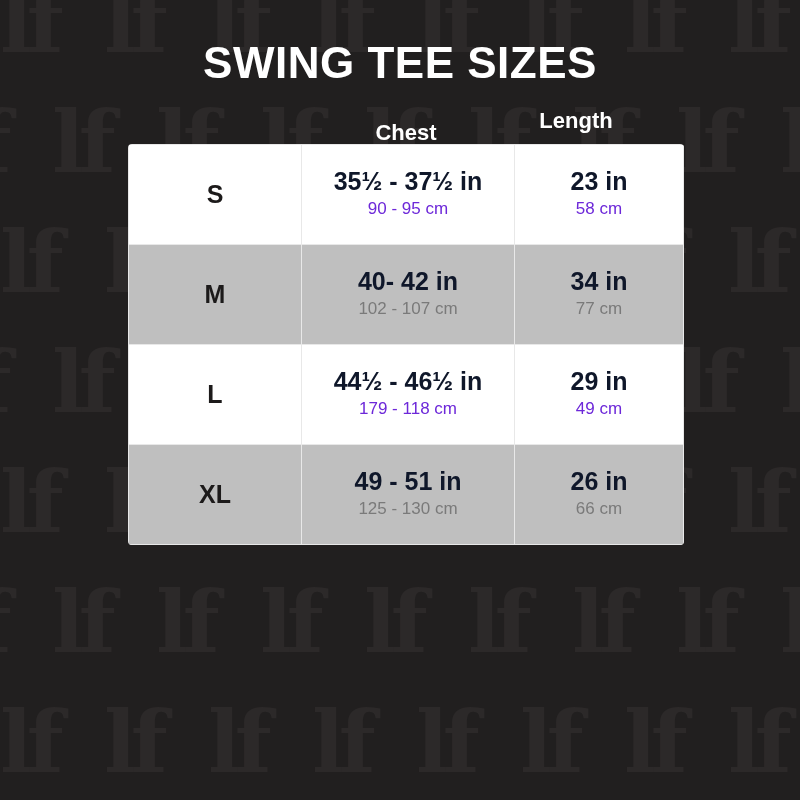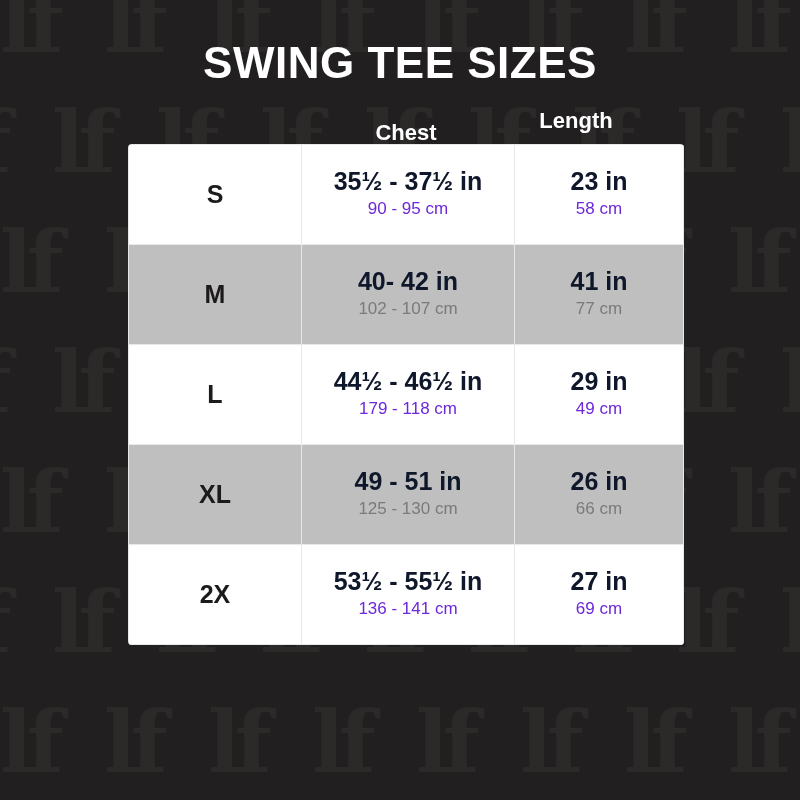--- a/index.html
+++ b/index.html
@@ -207,21 +207,21 @@
 
       <tr class="even">
         <td class="size-cell">
           <div class="size-label">M</div>
         </td>
         <td class="chest-cell">
           <div class="val-in">40- 42 in</div>
           <div class="val-cm">102 - 107 cm</div>
         </td>
         <td class="length-cell">
-          <div class="val-in">41 in</div>
+          <div class="val-in">34 in</div>
           <div class="val-cm">77 cm</div>
         </td>
       </tr>
 
       <tr class="odd">
         <td class="size-cell">
           <div class="size-label">L</div>
         </td>
         <td class="chest-cell">
           <div class="val-in">44½ - 46½  in</div>
@@ -240,31 +240,18 @@
         <td class="chest-cell">
           <div class="val-in">49 - 51 in</div>
           <div class="val-cm">125 - 130 cm</div>
         </td>
         <td class="length-cell">
           <div class="val-in">26 in</div>
           <div class="val-cm">66 cm</div>
         </td>
       </tr>
 
-      <tr class="odd">
-        <td class="size-cell">
-          <div class="size-label">2X</div>
-        </td>
-        <td class="chest-cell">
-          <div class="val-in">53½ - 55½ in</div>
-          <div class="val-cm">136 - 141 cm</div>
-        </td>
-        <td class="length-cell">
-          <div class="val-in">27 in</div>
-          <div class="val-cm">69 cm</div>
-        </td>
-      </tr>
 
 
     </tbody>
   </table>
 
 </div>
 
 </body></html>

